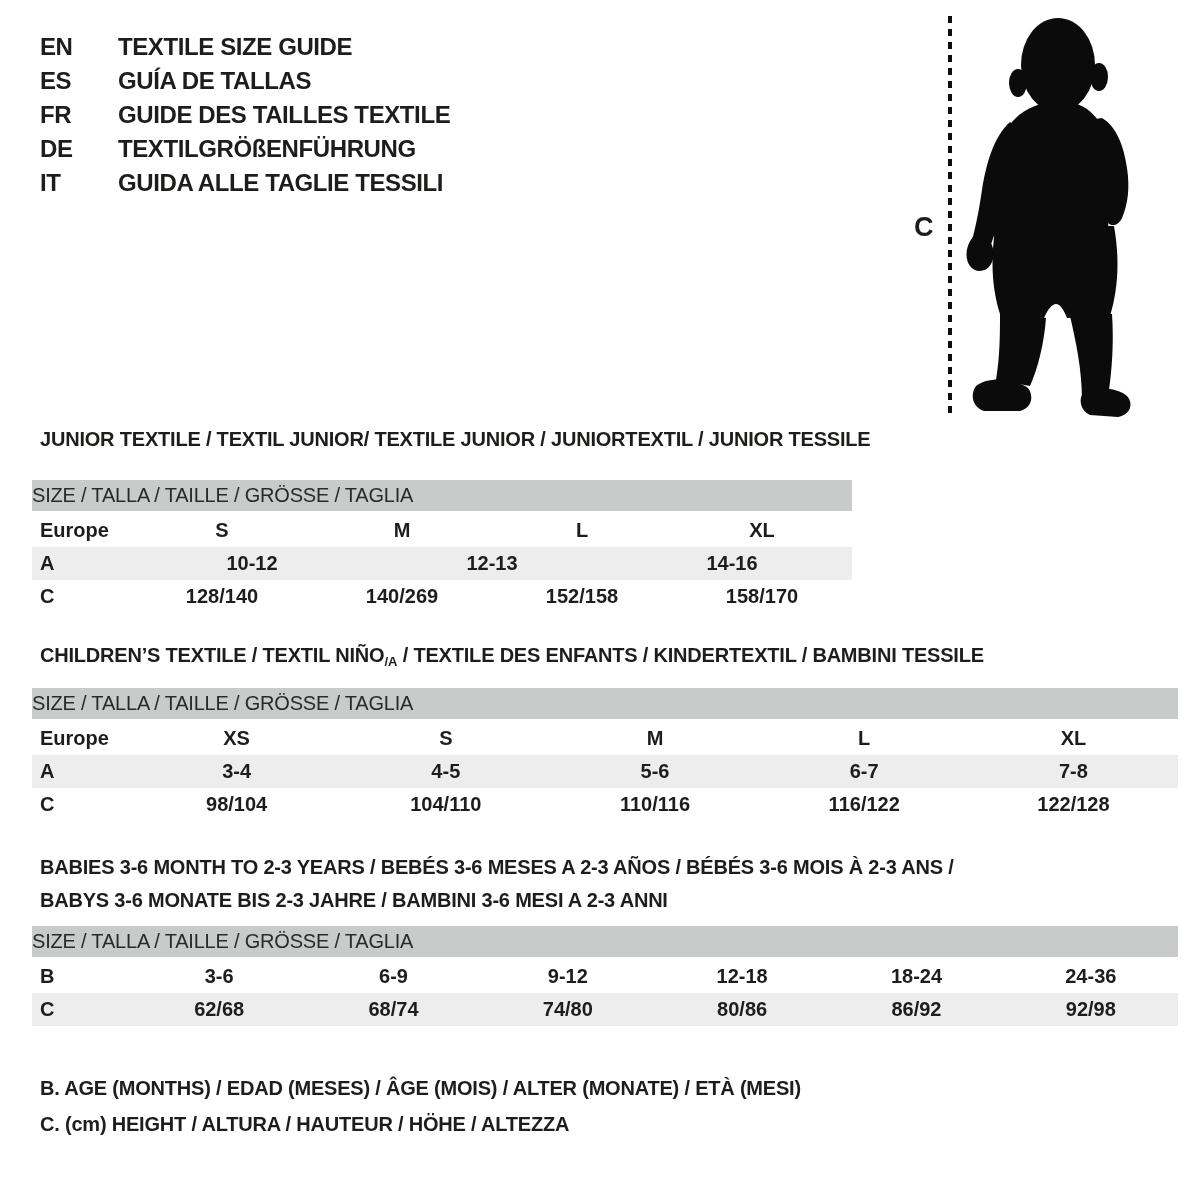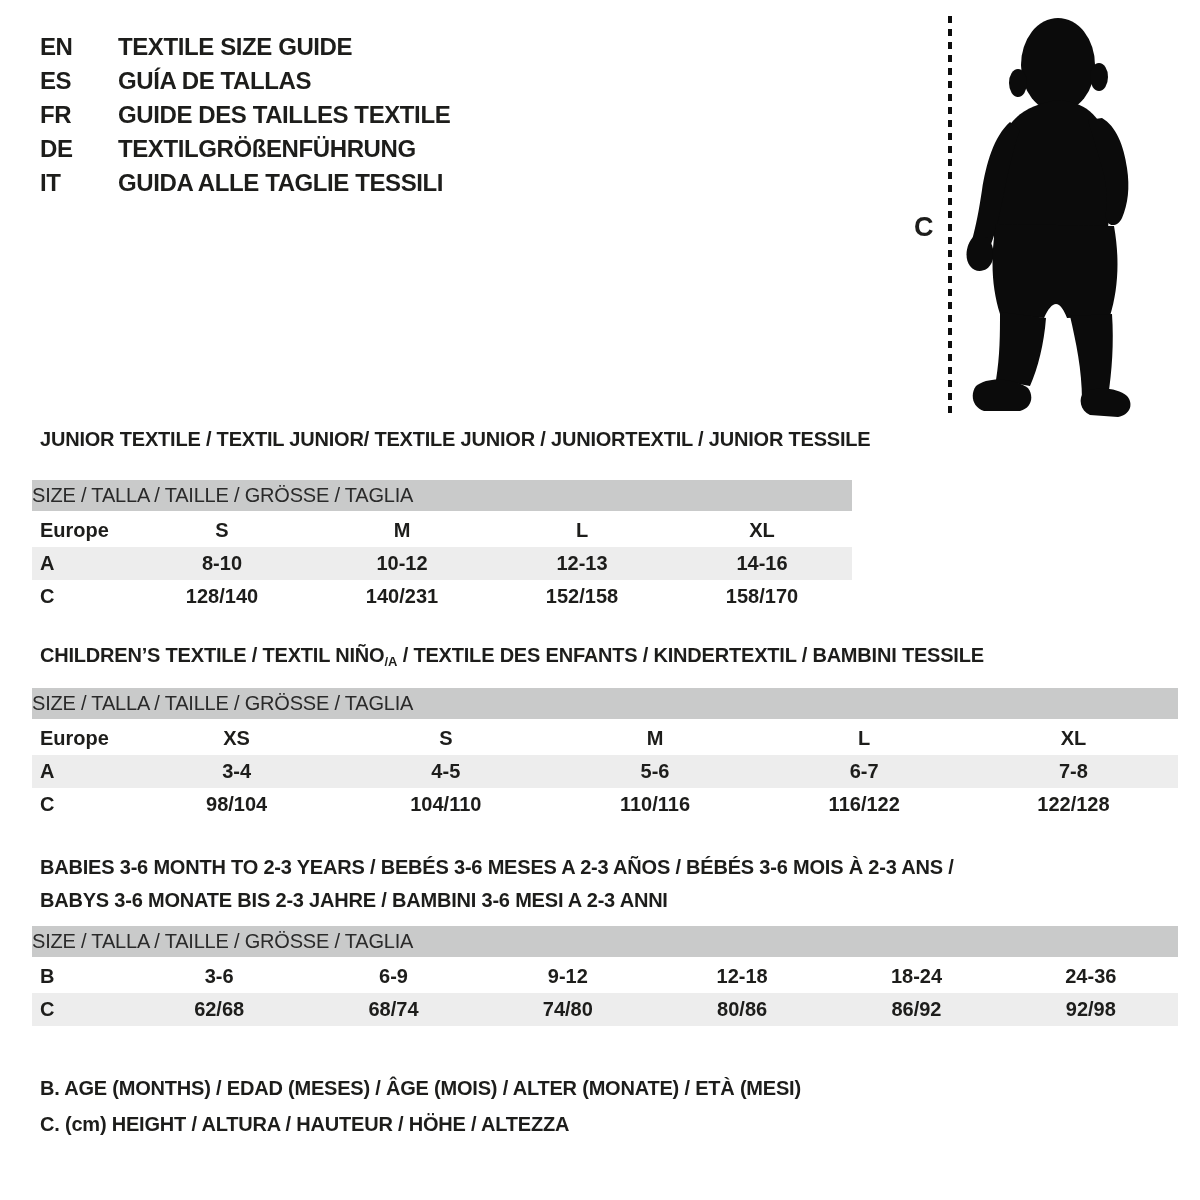--- a/index.html
+++ b/index.html
@@ -106,29 +106,28 @@
   <div class="thead">SIZE / TALLA / TAILLE / GRÖSSE / TAGLIA</div>
   <div class="trow">
     <div class="cell label">Europe</div>
     <div class="cell val">S</div>
     <div class="cell val">M</div>
     <div class="cell val">L</div>
     <div class="cell val">XL</div>
   </div>
   <div class="trow shaded">
     <div class="cell label">A</div>
-    <div class="cell val">8-10</div>
     <div class="cell val">10-12</div>
     <div class="cell val">12-13</div>
     <div class="cell val">14-16</div>
   </div>
   <div class="trow">
     <div class="cell label">C</div>
     <div class="cell val">128/140</div>
-    <div class="cell val">140/231</div>
+    <div class="cell val">140/269</div>
     <div class="cell val">152/158</div>
     <div class="cell val">158/170</div>
   </div>
 </div>
 
 <div class="section-heading" id="children-heading">
   <span>CHILDREN’S TEXTILE / TEXTIL NIÑO</span><span class="sub-small">/A</span><span> / TEXTILE DES ENFANTS / KINDERTEXTIL / BAMBINI TESSILE</span>
 </div>
 <div class="stable" id="children-table">
   <div class="thead">SIZE / TALLA / TAILLE / GRÖSSE / TAGLIA</div>

